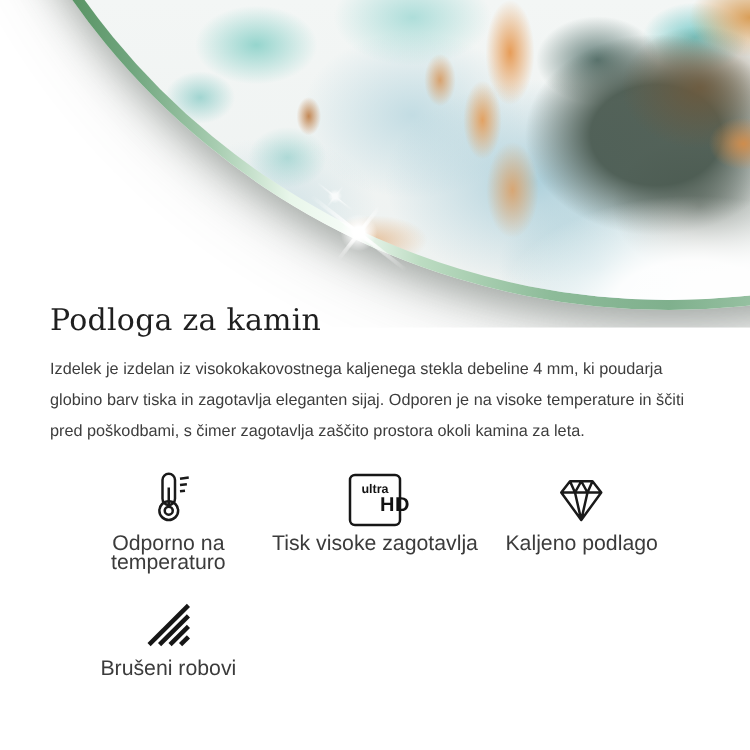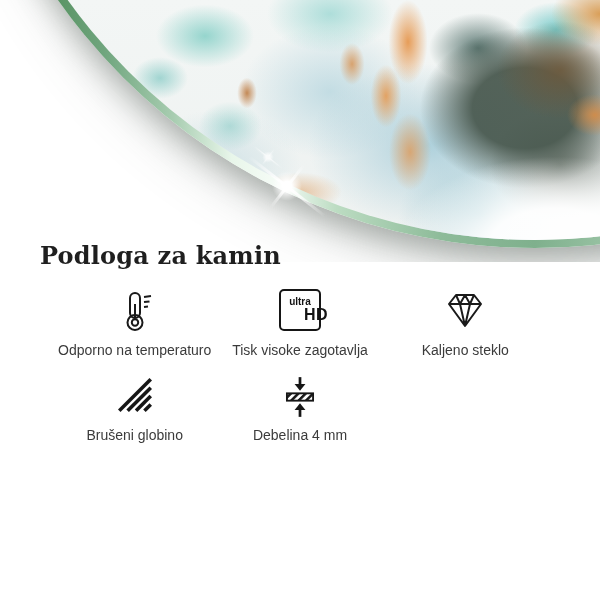--- a/index.html
+++ b/index.html
@@ -63,30 +63,30 @@
   .sparkle .ray1 { width:96px; height:3px; left:-48px; top:-1.5px; transform:rotate(38deg); }
   .sparkle .ray2 { width:54px; height:2.5px; left:-27px; top:-1.2px; transform:rotate(-52deg); }
   .sparkle .glow { position:absolute; left:-15px; top:-15px; width:30px; height:30px;
     background:radial-gradient(circle, #ffffff 0 22%, rgba(255,255,255,0) 70%); }
   .sparkle.s1 { left:287px; top:186px; }
   .sparkle.s2 { left:268px; top:157px; transform:scale(.38); opacity:.8; }
 
   
   .content { padding:0 40px; }
   .page-title {
-    margin-top:4px; font-family:"DejaVu Serif", serif; font-weight:700;
+    margin-top:4px; font-family:"DejaVu Serif", serif; font-weight:400;
     font-size:24px; line-height:34px; color:#1f1f1f; letter-spacing:.2px;
   }
   .description { margin-top:9px; font-size:13px; line-height:25px; color:#3d3d3d; }
 
   
   .features { display:grid; grid-template-columns:repeat(3,1fr); row-gap:16px; margin:16px 12px 0; }
   .feature { display:flex; flex-direction:column; align-items:center; }
-  .icon-wrap { height:48px; display:flex; align-items:flex-start; justify-content:center; }
-  .feature-label { margin-top:6px; font-size:14px; line-height:15px; color:#3b3b3b; text-align:center; }
+  .icon-wrap { height:48px; display:flex; align-items:flex-end; justify-content:center; }
+  .feature-label { margin-top:6px; font-size:17px; line-height:15px; color:#3b3b3b; text-align:center; }
 
   .uhd-box {
     width:42px; height:42px; border:2.5px solid #161616; border-radius:5px;
     display:flex; flex-direction:column; align-items:center; justify-content:center;
     color:#131313;
   }
   .uhd-top { font-size:10px; line-height:10px; font-weight:700; }
   .uhd-bottom { font-size:16px; line-height:16px; font-weight:700; letter-spacing:.5px;margin-left:32px; }
 
   svg .stroke { fill:none; stroke:#1a1a1a; stroke-width:2; }
@@ -113,20 +113,21 @@
           <div class="glow"></div>
       </div>
     </div>
   </section>
 
   <section class="content">
     <h1 class="page-title">
       <span>Podloga za kamin</span><br>
     </h1>
 
+    <p class="description">Izdelek je izdelan iz visokokakovostnega kaljenega stekla debeline 4 mm, ki poudarja globino barv tiska in zagotavlja eleganten sijaj. Odporen je na visoke temperature in ščiti pred poškodbami, s čimer zagotavlja zaščito prostora okoli kamina za leta.</p>
 
     <div class="features">
 
       <div class="feature">
         <div class="icon-wrap">
           <svg width="44" height="46" viewBox="0 0 44 46">
             <rect class="stroke" x="17" y="4" width="10" height="25" rx="5"></rect>
             <circle class="stroke" cx="22" cy="33.5" r="7.5"></circle>
             <circle class="stroke" cx="22" cy="33.5" r="3.2" stroke-width="1.8"></circle>
             <line class="stroke" x1="22" y1="15" x2="22" y2="29" stroke-width="1.8"></line>
@@ -149,51 +150,33 @@
         <div class="feature-label">Tisk visoke zagotavlja</div>
       </div>
 
 
       <div class="feature">
         <div class="icon-wrap">
           <svg width="46" height="42" viewBox="0 0 46 42">
             <path class="stroke" stroke-linejoin="round" d="M7 15 L14 6 H32 L39 15 L23 37 Z M7 15 H39 M14 6 L18 15 M32 6 L28 15 M23 6 L18 15 M23 6 L28 15 M18 15 L23 37 M28 15 L23 37"></path>
           </svg>
         </div>
-        <div class="feature-label">Kaljeno steklo</div>
+        <div class="feature-label">Kaljeno podlago</div>
       </div>
 
       <div class="feature">
         <div class="icon-wrap">
           <svg width="42" height="42" viewBox="0 0 40 40">
             <g stroke="#161616" stroke-width="3.4">
               <line x1="5" y1="35" x2="35" y2="5"></line>
               <line x1="13" y1="35" x2="35" y2="13"></line>
               <line x1="21" y1="35" x2="35" y2="21"></line>
               <line x1="29" y1="35" x2="35" y2="29"></line>
             </g>
           </svg>
         </div>
-        <div class="feature-label">Brušeni globino</div>
+        <div class="feature-label">Brušeni robovi</div>
       </div>
 
-      <div class="feature">
-        <div class="icon-wrap">
-          <svg width="42" height="46" viewBox="0 0 40 44">
-            <defs>
-              <pattern id="hatch" width="5" height="5" patternUnits="userSpaceOnUse" patternTransform="rotate(45)">
-                <rect width="5" height="5" fill="#ffffff"></rect>
-                <rect width="2.4" height="5" fill="#161616"></rect>
-              </pattern>
-            </defs>
-            <rect x="7.5" y="18.5" width="25" height="7" fill="url(#hatch)" stroke="#161616" stroke-width="1.8"></rect>
-            <line x1="20" y1="3" x2="20" y2="10" stroke="#161616" stroke-width="2.6"></line>
-            <polygon points="14.8,9.5 25.2,9.5 20,16" fill="#161616"></polygon>
-            <line x1="20" y1="41" x2="20" y2="34" stroke="#161616" stroke-width="2.6"></line>
-            <polygon points="14.8,34.5 25.2,34.5 20,28" fill="#161616"></polygon>
-          </svg>
-        </div>
-        <div class="feature-label">Debelina 4 mm</div>
-      </div>
 
     </div>
   </section>
 </div>
 
 </body></html>

